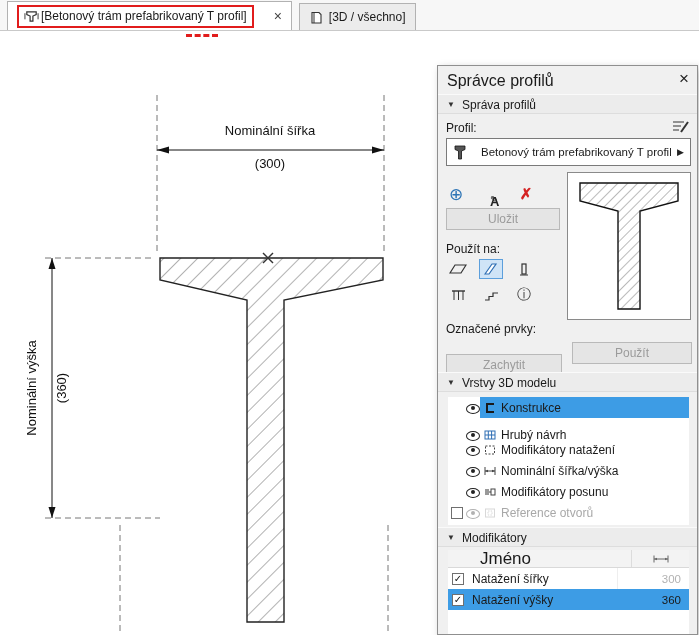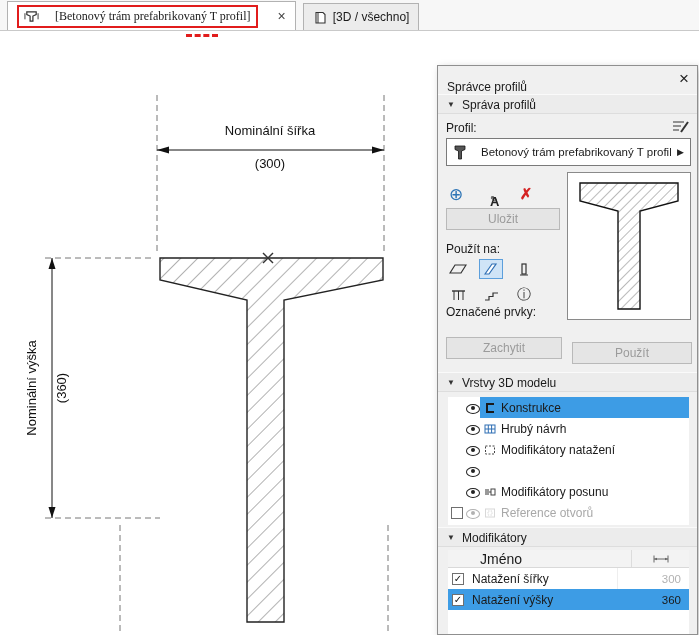--- a/index.html
+++ b/index.html
@@ -15,39 +15,39 @@
     display: flex; align-items: flex-end;
   }
   .tab {
     height: 27px; display: flex; align-items: center; gap: 6px;
     padding: 0 9px; margin-left: 7px;
     border: 1px solid #b2b2b2; border-bottom: none;
     background: #ececec; white-space: nowrap;
   }
   .tab.active { background: #fff; height: 29px; }
   .red-box {
-    display: flex; align-items: center; gap: 16px;
-    border: 2px solid #e11c1c; padding: 2px 5px; font-family: Liberation Serif, serif;
+    display: flex; align-items: center; gap: 2px;
+    border: 2px solid #e11c1c; padding: 2px 5px;
   }
   .tabclose { margin-left: 14px; font-size: 14px; color: #444; cursor: default; }
   .red-dashes {
     position: absolute; left: 186px; top: 34px; width: 32px; height: 0;
     border-top: 3px dashed #e11c1c;
   }
   
   .canvas { position: absolute; left: 0; top: 31px; }
   
   .panel {
     position: absolute; left: 437px; top: 65px; width: 261px; height: 570px;
     background: #f0f0f0; border: 1px solid #8f8f8f;
     box-shadow: 3px 3px 8px rgba(0,0,0,.25);
   }
   .panel * { position: absolute; }
   .panel-title { left: 0; top: 0; width: 100%; height: 26px; position: absolute; }
-  .panel-title .ttl { position: absolute; left: 9px; top: 14px; font-size: 12px; }
+  .panel-title .ttl { position: absolute; left: 9px; top: 6px; font-size: 16px; }
   .panel-close { position: absolute; right: 8px; top: 3px; font-size: 17px; color: #222; }
   .sec-hdr {
     left: 0; width: 100%; height: 20px; background: #ececec;
     border-top: 1px solid #fafafa; border-bottom: 1px solid #ddd;
   }
   .sec-hdr .tri { position: absolute; left: 9px; top: 5px; font-size: 8px; color: #333; }
   .sec-hdr .sectxt { position: absolute; left: 24px; top: 3px; font-size: 12px; }
   .lbl { font-size: 12px; }
   .dropdown {
     left: 8px; top: 72px; width: 245px; height: 28px; background: #fff;
@@ -85,21 +85,21 @@
   .row-main.off svg { opacity: .45; }
   .cb {
     width: 12px; height: 12px; background: #fff; border: 1px solid #6f6f6f;
     display: flex; align-items: center; justify-content: center;
     font-size: 10px; line-height: 10px; color: #111; flex: 0 0 12px;
   }
   
   .modtable { left: 10px; top: 484px; width: 241px; height: 84px; background: #fff; }
   .mod-hdr { position: absolute; left: 0; top: 0; width: 241px; height: 18px; background: #f3f3f3; border-bottom: 1px solid #d9d9d9; display: flex; align-items: center; }
   .mod-hdr * { position: static; }
-  .mod-hdr .hname { flex: 1; padding-left: 32px; font-size: 14px; }
+  .mod-hdr .hname { flex: 1; padding-left: 32px; font-size: 17px; }
   .mod-hdr .hval { width: 58px; height: 100%; border-left: 1px solid #dcdcdc; display: flex; align-items: center; justify-content: center; }
   .mod-row { position: absolute; left: 0; width: 241px; height: 21px; display: flex; align-items: center; }
   .mod-row * { position: static; }
   .mod-row .mcb { margin-left: 4px; }
   .mod-row .mlabel { flex: 1; padding-left: 8px; }
   .mod-row .mvalue { width: 72px; height: 100%; border-left: 1px solid #eee; display: flex; align-items: center; justify-content: flex-end; padding-right: 8px; font-size: 11.5px; }
   .mod-row .mvalue.gray { color: #b2b2b2; }
   .mod-row.sel { background: #3d9ce5; }
   .mod-row.sel .mvalue { border-left-color: #3d9ce5; }
   .ico-plus { font-size: 17px; color: #2e75b6; }
@@ -263,23 +263,23 @@
     <span class="tool">
       <svg width="17" height="14" viewBox="0 0 17 14">
           <polyline points="2,12 6,12 6,8.5 10,8.5 10,5 15,5" fill="none" stroke="#333" stroke-width="1.2"></polyline>
         </svg>
     </span>
     <span class="tool">
       <span class="info-glyph" style="position:static">ⓘ</span>
     </span>
   </div>
 
-  <span class="lbl" style="left:8px;top:239px">Označené prvky:</span>
-
-  <div class="btn" style="left:8px;top:271px;width:116px">
+  <span class="lbl" style="left:8px;top:256px">Označené prvky:</span>
+
+  <div class="btn" style="left:8px;top:288px;width:116px">
     <span style="position:static">Zachytit</span>
   </div>
   <div class="btn" style="left:134px;top:276px;width:120px">
     <span style="position:static">Použít</span>
   </div>
 
   <div class="sec-hdr" style="top:306px">
     <span class="tri">▼</span>
     <span class="sectxt">Vrstvy 3D modelu</span>
   </div>
@@ -290,21 +290,21 @@
       <span class="cbslot"></span>
       <span class="eye"></span>
       <div class="row-main sel">
         <svg width="14" height="14" viewBox="0 0 14 14">
           <path d="M11 3 H4 V11 H11" fill="none" stroke="#1a1a1a" stroke-width="2"></path>
         </svg>
         <span>Konstrukce</span>
       </div>
     </div>
 
-    <div class="layer-row" style="top:21px">
+    <div class="layer-row" style="top:27px">
       <span class="cbslot"></span>
       <span class="eye"></span>
       <div class="row-main">
         <svg width="14" height="14" viewBox="0 0 14 14">
           <rect x="2" y="3" width="10" height="8" fill="none" stroke="#2f6fb4"></rect>
           <line x1="5.3" y1="3" x2="5.3" y2="11" stroke="#2f6fb4"></line>
           <line x1="8.6" y1="3" x2="8.6" y2="11" stroke="#2f6fb4"></line>
           <line x1="2" y1="7" x2="12" y2="7" stroke="#2f6fb4"></line>
         </svg>
         <span>Hrubý návrh</span>
@@ -318,20 +318,30 @@
         <svg width="14" height="14" viewBox="0 0 14 14">
           <rect x="2.5" y="3" width="9" height="8" fill="none" stroke="#444" stroke-dasharray="2,1.5"></rect>
         </svg>
         <span>Modifikátory natažení</span>
       </div>
     </div>
 
     <div class="layer-row" style="top:63px">
       <span class="cbslot"></span>
       <span class="eye"></span>
+      <div class="row-main">
+        <svg width="14" height="14" viewBox="0 0 14 14">
+          <line x1="2" y1="3" x2="2" y2="11" stroke="#444"></line>
+          <line x1="12" y1="3" x2="12" y2="11" stroke="#444"></line>
+          <line x1="2" y1="7" x2="12" y2="7" stroke="#444"></line>
+          <polygon points="2,7 5,5.7 5,8.3" fill="#444"></polygon>
+          <polygon points="12,7 9,5.7 9,8.3" fill="#444"></polygon>
+        </svg>
+        <span>Nominální šířka/výška</span>
+      </div>
     </div>
 
     <div class="layer-row" style="top:84px">
       <span class="cbslot"></span>
       <span class="eye"></span>
       <div class="row-main">
         <svg width="14" height="14" viewBox="0 0 14 14">
           <rect x="2" y="4" width="4" height="6" fill="#999"></rect>
           <rect x="8" y="4" width="4" height="6" fill="none" stroke="#444"></rect>
           <line x1="6" y1="7" x2="8" y2="7" stroke="#444"></line>

